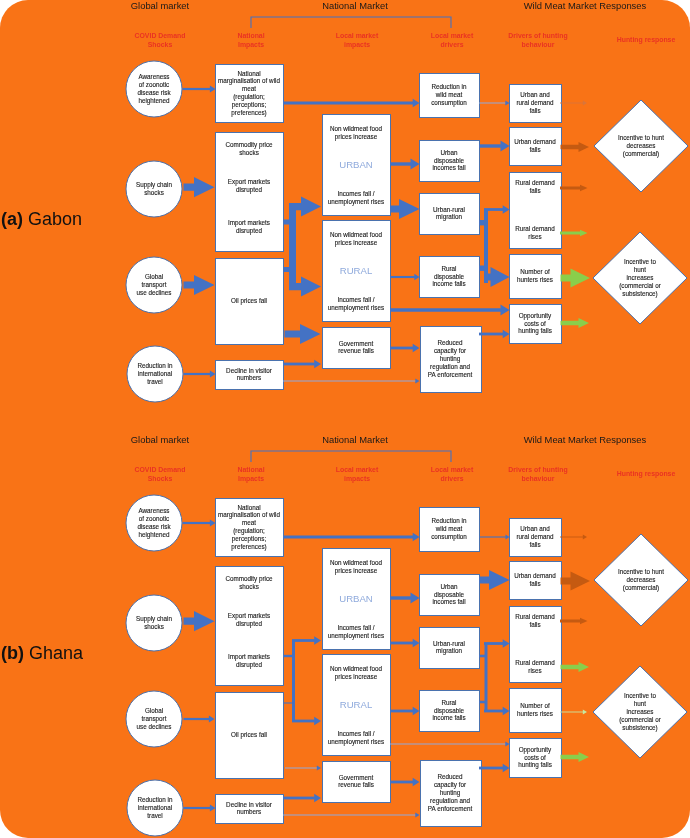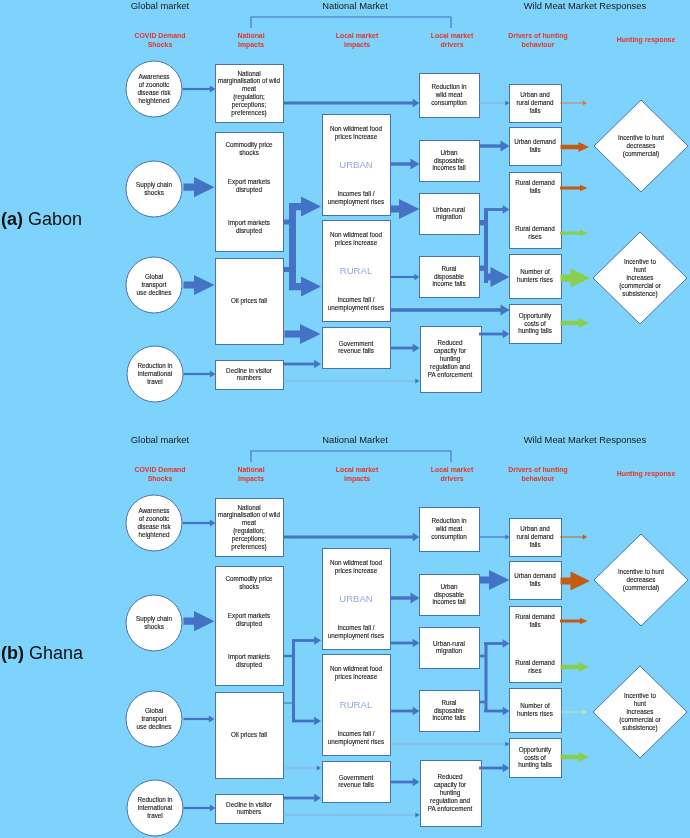--- a/index.html
+++ b/index.html
@@ -1,19 +1,19 @@
 <!DOCTYPE html>
 <html><head>
 <meta charset="utf-8">
 <title>COVID-19 wild meat market flow diagram</title>
 <style>
   html,body{margin:0;padding:0;background:#ffffff;}
   body{width:690px;height:838px;overflow:hidden;
        font-family:"Liberation Sans",sans-serif;-webkit-font-smoothing:antialiased;}
-  #stage{position:relative;width:690px;height:838px;background:#7dd3fc;}
+  #stage{position:relative;width:690px;height:838px;background:#f97316;border-radius:28px;}
   svg#root{display:block;position:absolute;left:0;top:0;}
   text{dominant-baseline:auto;}
   .col-title{font-size:9.4px;fill:#191919;font-family:"Liberation Sans",sans-serif;}
   .col-sub{font-size:6.9px;fill:#ea3323;font-weight:bold;font-family:"Liberation Sans",sans-serif;}
   .node-text{font-size:6.3px;fill:#1a1a1a;stroke:#1a1a1a;stroke-width:0.12;font-family:"Liberation Sans",sans-serif;}
   .node-accent{font-size:9.6px;fill:#8faadc;font-family:"Liberation Sans",sans-serif;}
   .panel-tag{font-size:18px;fill:#111;font-family:"Liberation Sans",sans-serif;}
   .panel-tag tspan.b{font-weight:bold;}
   .shape{fill:#ffffff;stroke:#4a72ae;stroke-width:1;}
 </style>

